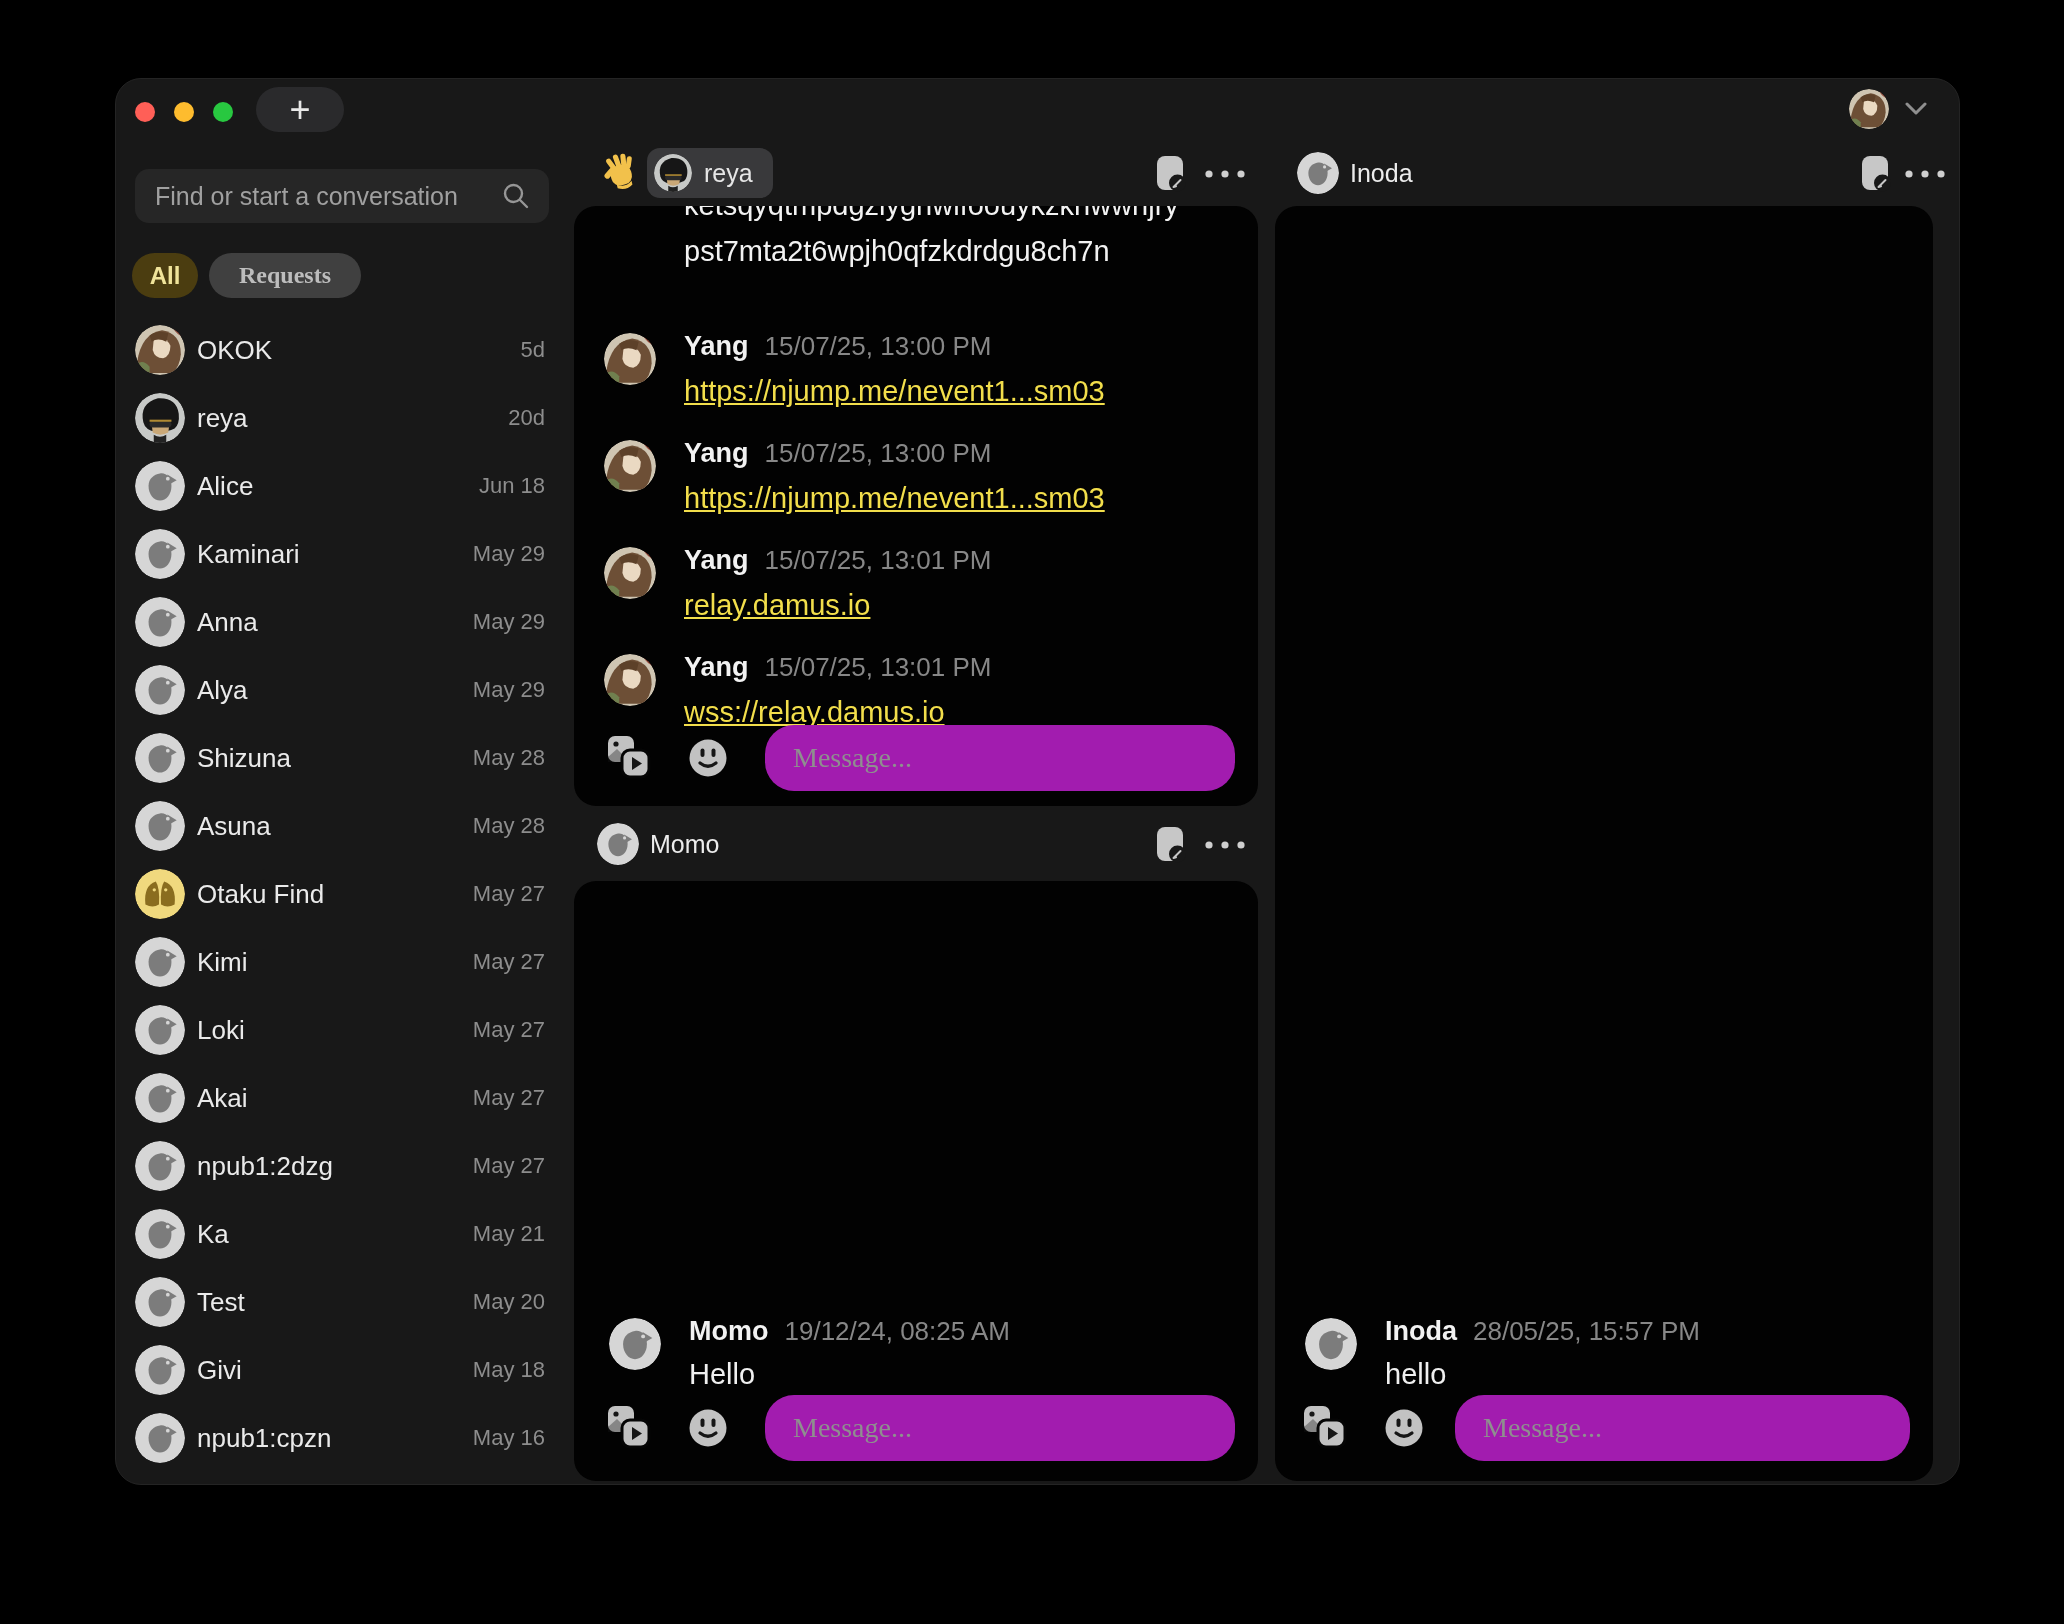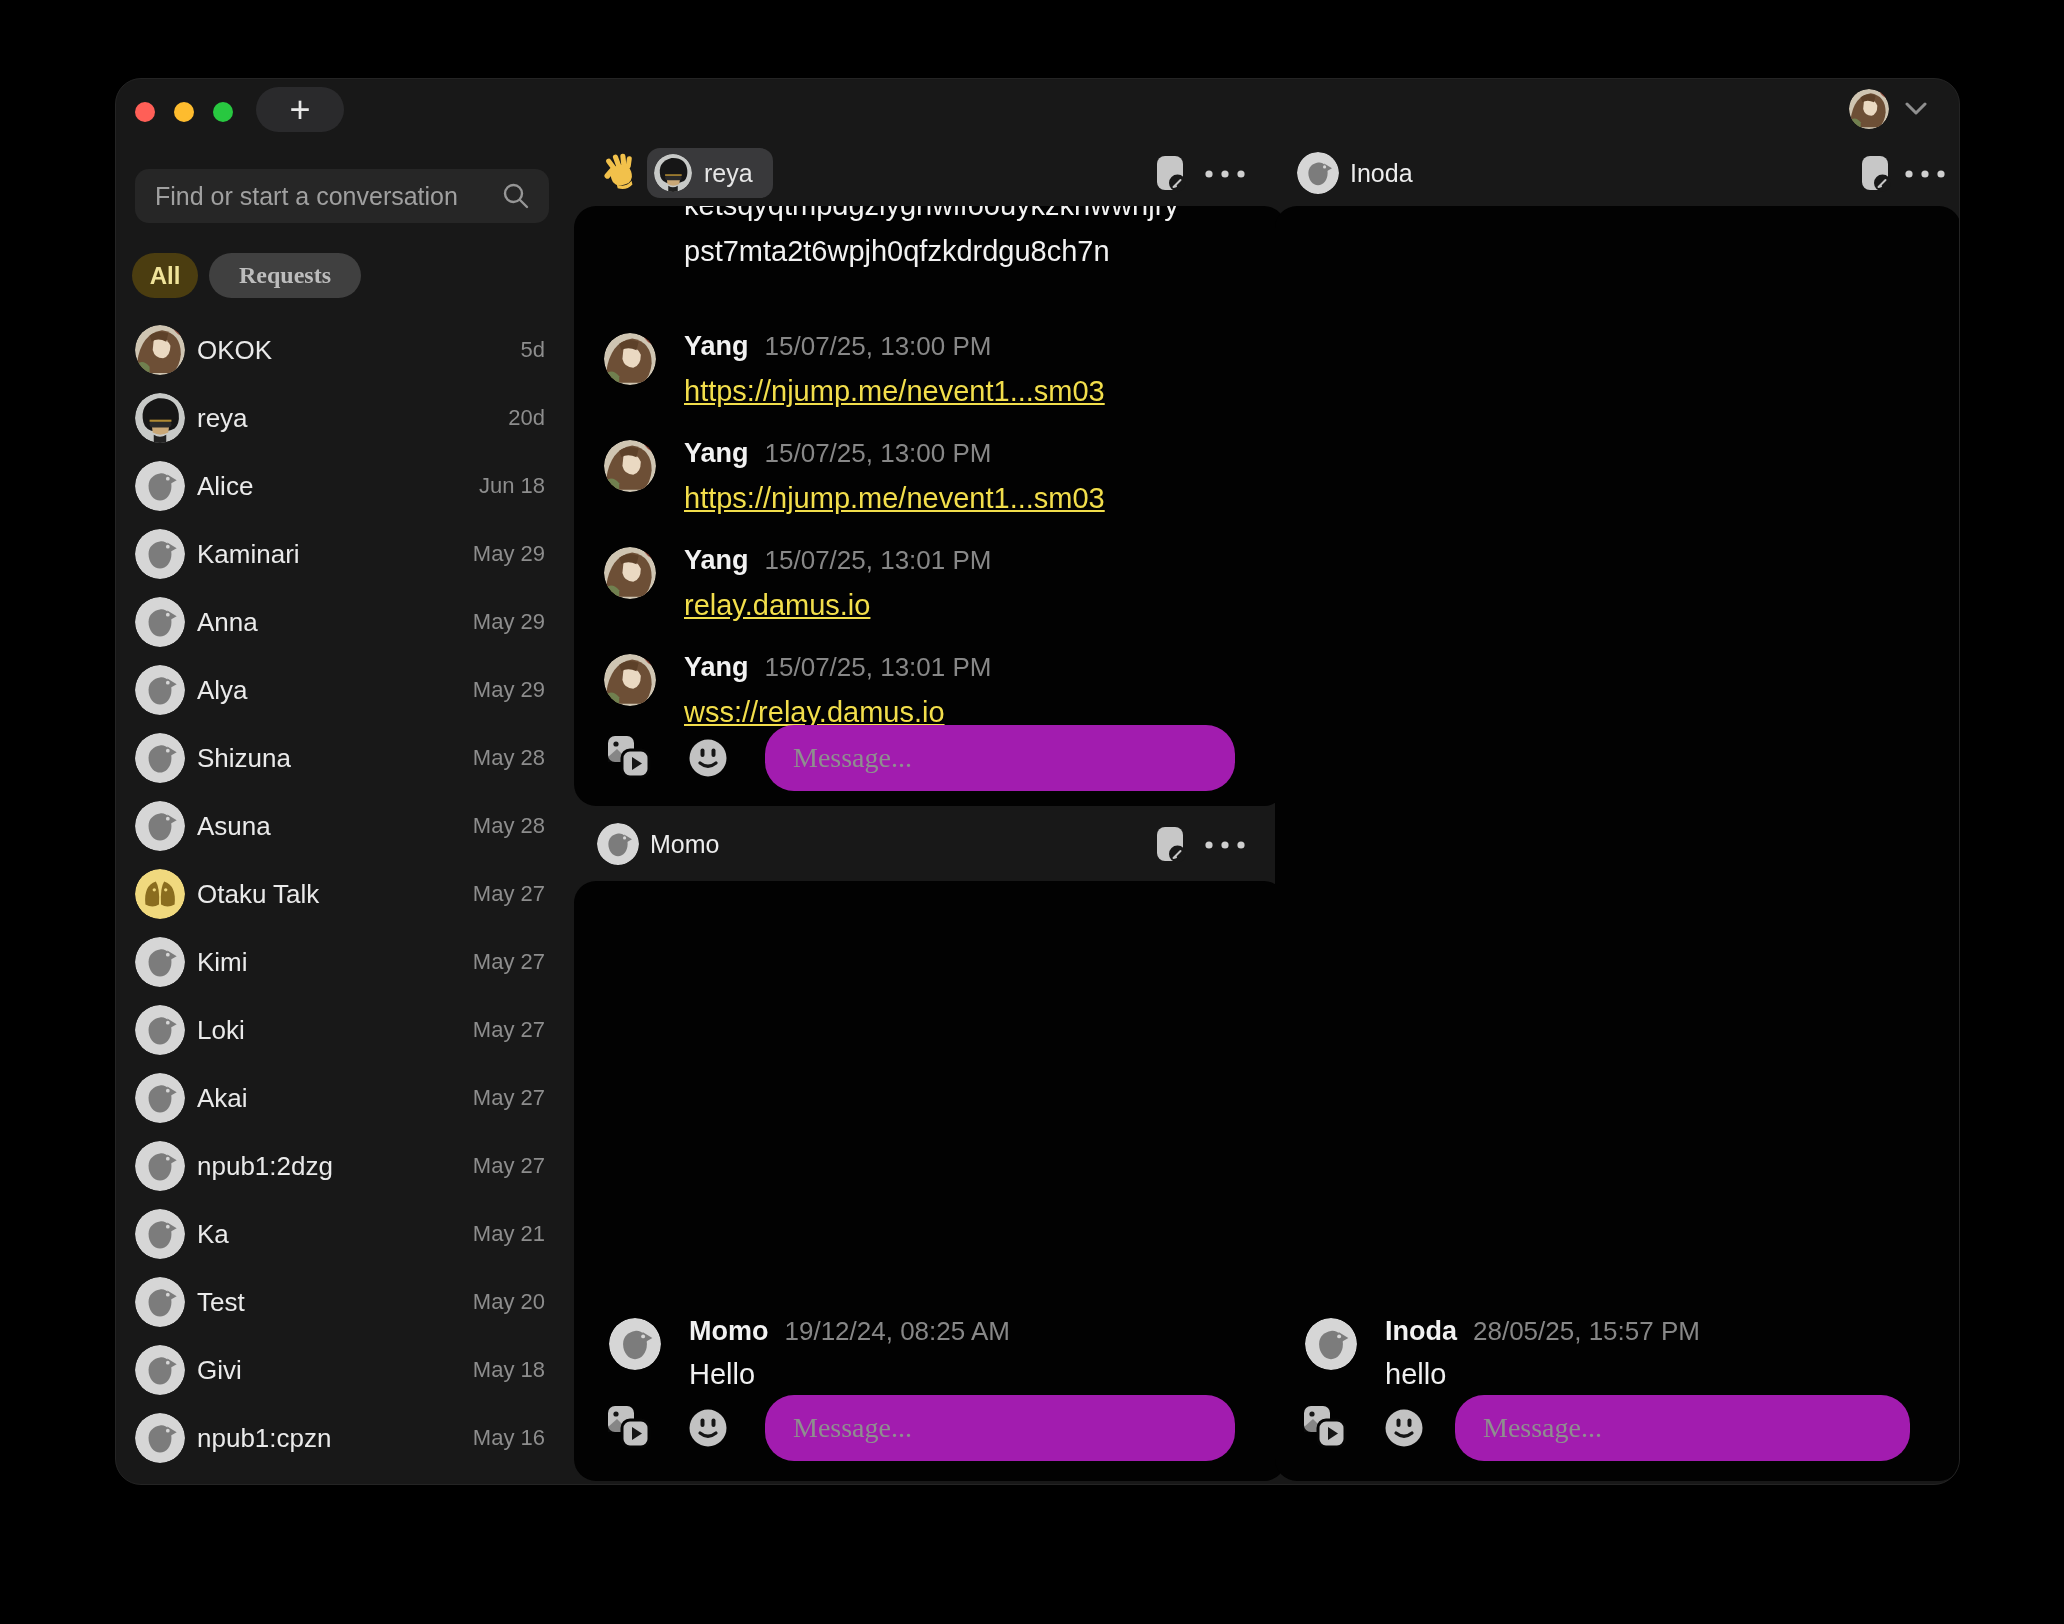--- a/index.html
+++ b/index.html
@@ -30,21 +30,21 @@
        align-items:center;justify-content:center;font-size:24px;font-weight:700;text-align:center;}
   .tab-all{left:16px;width:66px;background:#4b3d10;color:#f0e49a;}
   .tab-requests{left:93px;width:152px;background:#404040;color:#bdbdbd;font-family:Liberation Serif, serif;}
   .conv-list{position:absolute;left:19px;top:237px;width:412px;height:1170px;overflow:hidden;}
   .conv-row{height:68px;display:flex;align-items:center;}
   .conv-row .avatar{width:50px;height:50px;margin-right:12px;}
   .conv-name{flex:1;color:#eaeaea;font-size:26px;white-space:nowrap;overflow:hidden;}
   .conv-date{color:#8d8d8d;font-size:22px;margin-right:2px;}
 
   
-  .chat-box{position:absolute;background:#020202;border-radius:22px;overflow:hidden;padding-left:28px;}
+  .chat-box{position:absolute;background:#020202;border-radius:22px;overflow:hidden;}
   .box-reya{left:458px;top:127px;width:684px;height:600px;}
   .box-momo{left:458px;top:802px;width:684px;height:600px;}
   .box-inoda{left:1159px;top:127px;width:658px;height:1275px;}
 
   .panel-header-label{position:absolute;color:#ececec;font-size:25px;}
   .hdr-avatar{position:absolute;width:42px;height:42px;}
   .wave{position:absolute;left:485px;top:74px;width:38px;height:38px;}
   .reya-pill{position:absolute;left:531px;top:69px;height:50px;border-radius:13px;background:#39393b;
              display:flex;align-items:center;gap:12px;padding:0 20px 0 7px;}
   .reya-pill .avatar{width:38px;height:38px;}
@@ -213,21 +213,21 @@
         <div class="conv-row">
           <div class="avatar">
             <svg viewBox="0 0 48 48">
               <circle cx="24" cy="24" r="24" fill="#f0d97e"></circle>
      <path d="M10 34 Q8 16 20 12 Q24 18 23 34 Q17 38 10 34 Z" fill="#8a6d1f"></path>
      <path d="M38 34 Q40 16 28 12 Q24 18 25 34 Q31 38 38 34 Z" fill="#8a6d1f"></path>
      <circle cx="18.5" cy="20" r="1.6" fill="#f0d97e"></circle>
               <circle cx="29.5" cy="20" r="1.6" fill="#f0d97e"></circle>
             </svg>
           </div>
-          <div class="conv-name">Otaku Talk</div>
+          <div class="conv-name">Otaku Find</div>
           <div class="conv-date">May 27</div>
         </div>
         <div class="conv-row">
           <div class="avatar">
             <svg viewBox="0 0 48 48">
               <circle cx="24" cy="24" r="24" fill="#d6d6d6"></circle>
      <path d="M24 12 C30 11 35 16 35 24 C35 32 30 38 24 38 C18 38 13 32 13 24 C13 17 18 13 24 12 Z" fill="#7c7c7c"></path>
      <path d="M31 13 L40 18.5 L32 23 Z" fill="#7c7c7c"></path>
               <circle cx="31.5" cy="17" r="1.8" fill="#d6d6d6"></circle>
             </svg>

